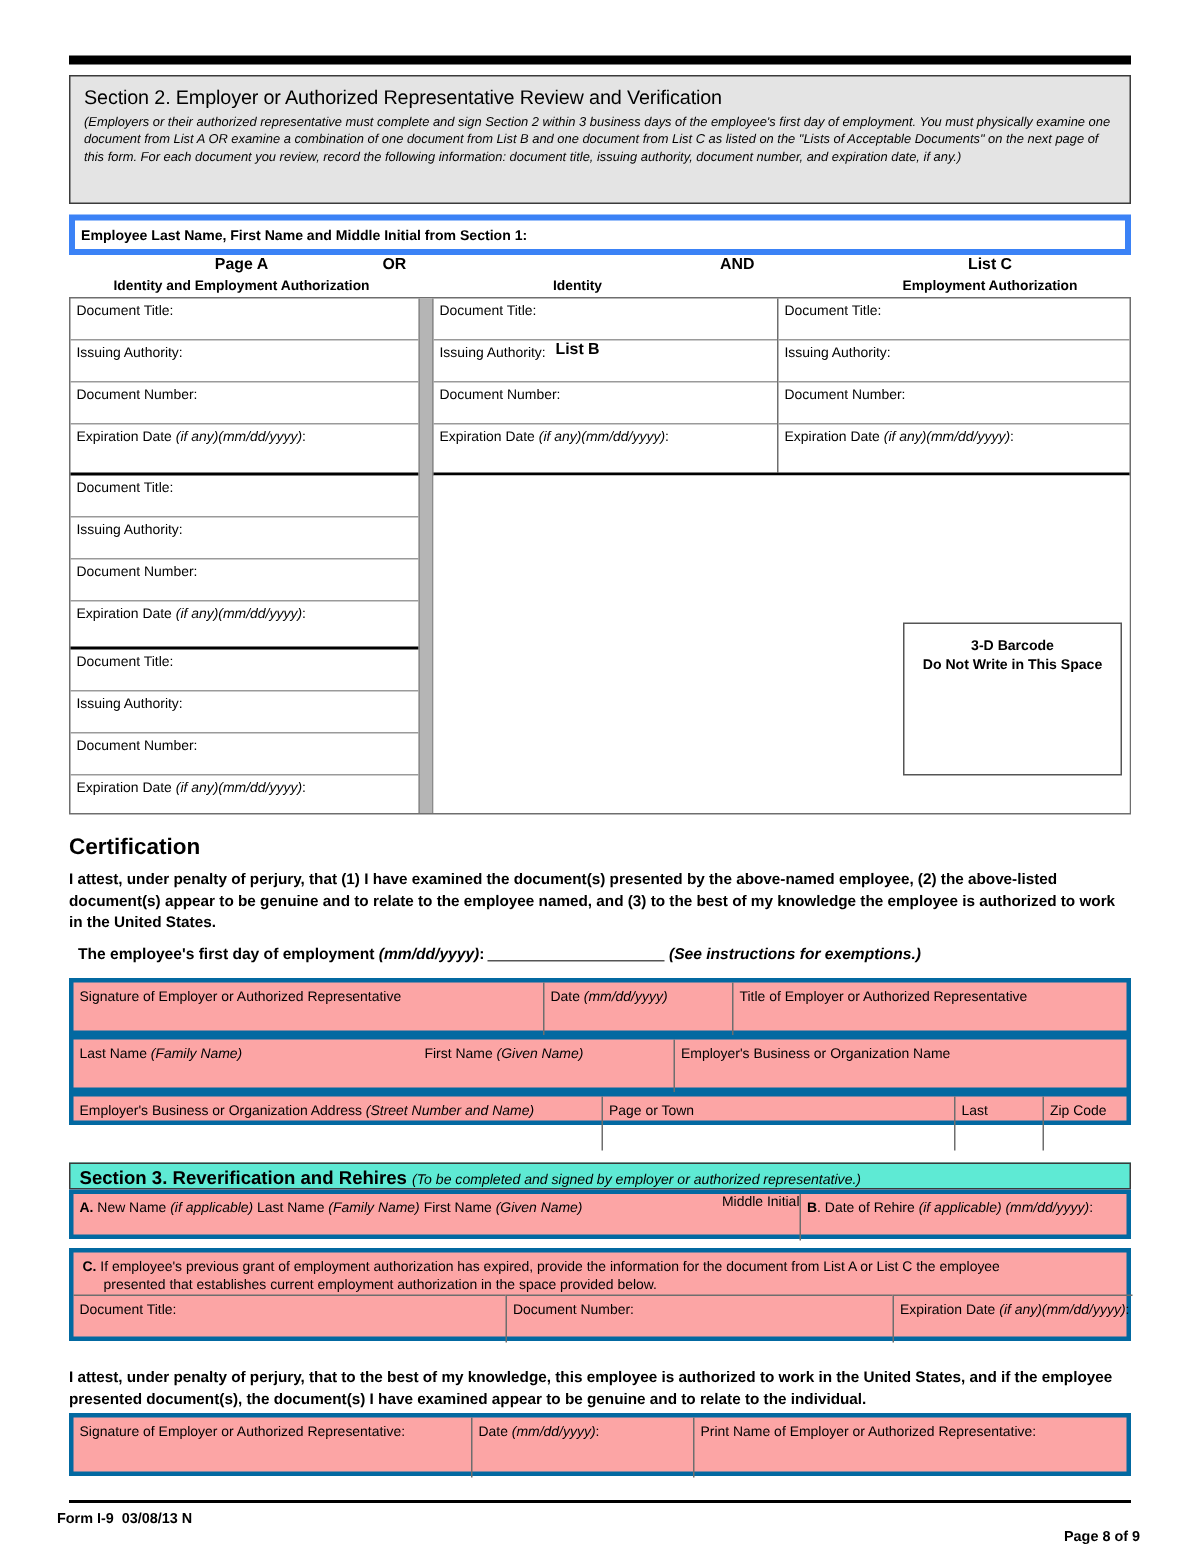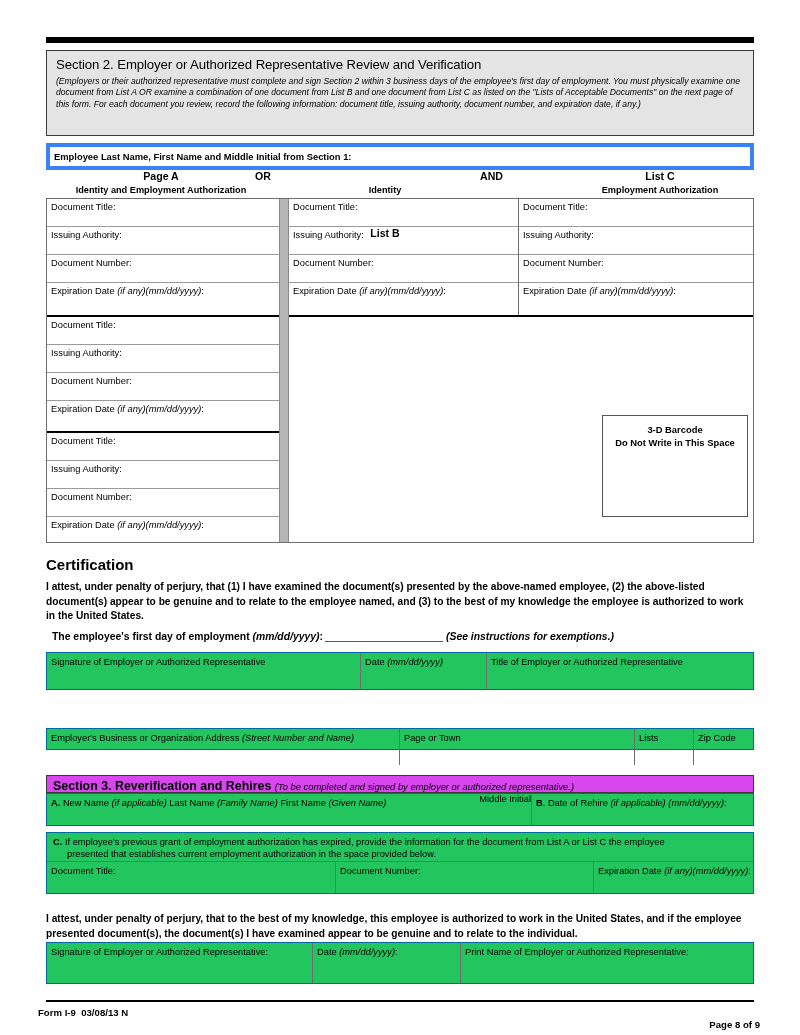--- a/index.html
+++ b/index.html
@@ -154,35 +154,35 @@
     display: inline-block;
     width: 118px;
     border-bottom: 1.4px solid #555;
     vertical-align: -2px;
     margin: 0 3px 0 2px;
   }
 
   
   .gridbox {
     position: absolute;
-    border: 1px solid #0369a1;
+    border: 3px solid #0369a1;
     box-sizing: border-box;
-    background: #22c55e;
+    background: #fca5a5;
   }
   .gridcell {
     position: absolute;
     box-sizing: border-box;
   }
   .gridcell .cell-label { padding-top: 4px; }
 
   
   #sec3-header {
     left: 46px; top: 775px; width: 708px; height: 18px;
     border: 1px solid #3b3b3b;
-    background: #d946ef;
+    background: #5eead4;
     padding-left: 6px;
   }
   #sec3-title {
     font-size: 12.4px;
     font-weight: bold;
     line-height: 16px;
     display: inline;
   }
   #sec3-sub {
     font-size: 9.4px;
@@ -340,32 +340,44 @@
     <div class="vthin" style="left:313px; top:0; height:36px;"></div>
     <div class="gridcell" style="left:314px; top:0; width:125px; height:36px;">
       <div class="cell-label"><span>Date </span><span class="ital">(mm/dd/yyyy)</span></div>
     </div>
     <div class="vthin" style="left:439px; top:0; height:36px;"></div>
     <div class="gridcell" style="left:440px; top:0; width:266px; height:36px;">
       <div class="cell-label">Title of Employer or Authorized Representative</div>
     </div>
   </div>
 
+  <div class="gridbox" style="left:46px; top:690px; width:708px; height:38px;">
+    <div class="gridcell" style="left:0; top:0; width:400px; height:36px;">
+      <div class="cell-label" style="display:flex; gap:0;">
+        <span style="display:inline-block; width:230px;"><span>Last Name </span><span class="ital">(Family Name)</span></span>
+          <span><span>First Name </span><span class="ital">(Given Name)</span></span>
+      </div>
+    </div>
+    <div class="vthin" style="left:400px; top:0; height:36px;"></div>
+    <div class="gridcell" style="left:401px; top:0; width:305px; height:36px;">
+      <div class="cell-label">Employer's Business or Organization Name</div>
+    </div>
+  </div>
 
   <div class="gridbox" style="left:46px; top:728px; width:708px; height:22px;">
     <div class="gridcell" style="left:0; top:0; width:352px; height:36px;">
       <div class="cell-label"><span>Employer's Business or Organization Address </span><span class="ital">(Street Number and Name)</span></div>
     </div>
     <div class="vthin" style="left:352px; top:0; height:36px;"></div>
     <div class="gridcell" style="left:353px; top:0; width:234px; height:36px;">
       <div class="cell-label">Page or Town</div>
     </div>
     <div class="vthin" style="left:587px; top:0; height:36px;"></div>
     <div class="gridcell" style="left:588px; top:0; width:58px; height:36px;">
-      <div class="cell-label">Lists</div>
+      <div class="cell-label">Last</div>
     </div>
     <div class="vthin" style="left:646px; top:0; height:36px;"></div>
     <div class="gridcell" style="left:647px; top:0; width:59px; height:36px;">
       <div class="cell-label">Zip Code</div>
     </div>
   </div>
 
   <div class="abs" id="sec3-header">
     <span id="sec3-title">Section 3. Reverification and Rehires </span><span id="sec3-sub">(To be completed and signed by employer or authorized representative.)</span>
   </div>

